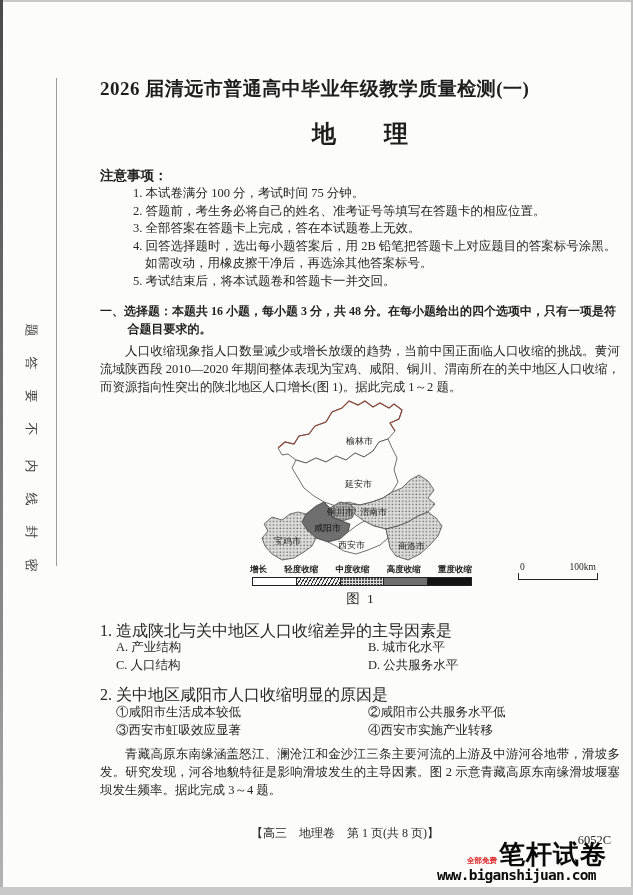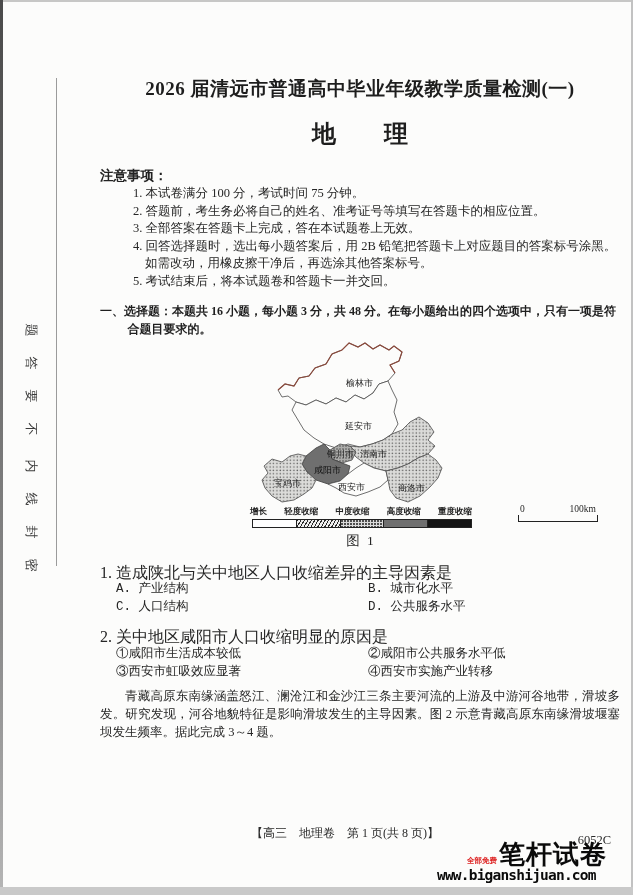--- a/index.html
+++ b/index.html
@@ -10,21 +10,21 @@
   .edge-right{position:absolute;right:0;top:0;width:2px;height:100%;background:#c2c2c2;}
   .edge-bottom{position:absolute;left:0;bottom:0;width:100%;height:8px;background:#c9c9c9;}
 
   
   .seal{position:absolute;left:15px;top:320px;width:30px;text-align:center;font-size:13px;color:#3a3a3a;}
   .seal-char{height:20px;margin-bottom:13px;transform:rotate(90deg);}
   .seal-gap{margin-top:17px;}
   .seal-rule{position:absolute;left:56px;top:78px;width:1px;height:488px;background:#9b9b9b;}
 
   .content{position:absolute;left:100px;top:76px;width:520px;}
-  .title{font-size:19px;font-weight:bold;text-align:center;letter-spacing:.5px;color:#1d1d1d;}
+  .title{font-size:19px;font-weight:bold;text-align:left;letter-spacing:.5px;color:#1d1d1d;}
   .subject{font-size:24px;font-weight:bold;text-align:center;margin-top:16px;color:#1d1d1d;}
   .notice-head{font-family:Liberation Mono, monospace;font-weight:bold;font-size:13.5px;margin-top:17px;color:#222;}
   .notice-line{font-size:12.5px;line-height:17.6px;padding-left:33px;}
   .notice-cont{padding-left:45px;}
   .section-head{font-family:Liberation Serif, serif;font-weight:bold;font-size:12px;line-height:18px;margin-top:11px;padding-left:2.3em;text-indent:-2.3em;color:#1f1f1f;}
   .passage{font-size:12.5px;line-height:18px;text-indent:2em;text-align:justify;margin-top:4px;}
 
   
   .figure{position:relative;height:212px;margin-top:2px;}
   .map-svg{position:absolute;left:152px;top:0;}
@@ -36,21 +36,21 @@
   .seg-hatch{background:repeating-linear-gradient(120deg,#2c2c2c 0 1px,#efefef 1px 3px);}
   .seg-dots{background:#dadada;background-image:radial-gradient(circle at 1px 1px,#4e4e4e .8px,rgba(0,0,0,0) 1px);background-size:3px 3px;}
   .seg-gray{background:#6f6f6f;}
   .seg-black{background:#141414;}
   .scalebar{position:absolute;left:418px;top:164px;width:80px;font-size:9.5px;}
   .scale-nums{display:flex;justify-content:space-between;padding:0 2px;}
   .scale-line{height:6px;border-left:1.5px solid #222;border-right:1.5px solid #222;border-bottom:1.5px solid #222;margin-top:1px;}
   .fig-caption{position:absolute;left:152px;top:192px;width:218px;text-align:center;font-size:13.5px;letter-spacing:2px;}
 
   .q-stem{font-size:16px;line-height:17.6px;margin-top:12px;padding-left:16px;text-indent:-16px;}
-  .opt-grid{display:grid;grid-template-columns:1fr 1fr;padding-left:16px;font-size:12.5px;line-height:17.6px;font-family:Liberation Mono, monospace;}
+  .opt-grid{display:grid;grid-template-columns:1fr 1fr;padding-left:16px;font-size:12.5px;line-height:17.6px;}
   .ans-row{display:grid;grid-template-columns:26% 31% 28% 15%;padding-left:16px;font-size:12.5px;line-height:17.6px;}
 
   .footer{position:absolute;left:100px;top:825px;width:490px;text-align:center;font-size:12px;color:#2a2a2a;}
   .footer-code{position:absolute;right:22px;top:825px;font-size:12.5px;color:#2a2a2a;margin-top:8px;}
 
   .watermark{position:absolute;right:6px;bottom:12px;width:190px;}
   .wm-row{display:flex;align-items:flex-end;justify-content:center;padding-left:10px;}
   .wm-tag{color:#d22;font-size:7.5px;font-weight:bold;line-height:9px;width:32px;flex:none;padding-bottom:2px;}
   .wm-brand{font-family:"Liberation Sans","DejaVu Sans",sans-serif;font-weight:bold;font-size:26px;line-height:26px;color:#0a0a0a;letter-spacing:1px;}
   .wm-url{font-family:"DejaVu Sans Mono","Liberation Mono",monospace;font-weight:bold;font-size:14.5px;line-height:16px;color:#0a0a0a;letter-spacing:-.8px;}
@@ -85,20 +85,21 @@
 
     <div class="notice-head">注意事项：</div>
     <div class="notice-line">1. 本试卷满分 100 分，考试时间 75 分钟。</div>
     <div class="notice-line">2. 答题前，考生务必将自己的姓名、准考证号等填写在答题卡的相应位置。</div>
     <div class="notice-line">3. 全部答案在答题卡上完成，答在本试题卷上无效。</div>
     <div class="notice-line">4. 回答选择题时，选出每小题答案后，用 2B 铅笔把答题卡上对应题目的答案标号涂黑。</div>
     <div class="notice-line notice-cont">如需改动，用橡皮擦干净后，再选涂其他答案标号。</div>
     <div class="notice-line">5. 考试结束后，将本试题卷和答题卡一并交回。</div>
 
     <div class="section-head">一、选择题：本题共 16 小题，每小题 3 分，共 48 分。在每小题给出的四个选项中，只有一项是符合题目要求的。</div>
+    <div class="passage">人口收缩现象指人口数量减少或增长放缓的趋势，当前中国正面临人口收缩的挑战。黄河流域陕西段 2010—2020 年期间整体表现为宝鸡、咸阳、铜川、渭南所在的关中地区人口收缩，而资源指向性突出的陕北地区人口增长(图 1)。据此完成 1～2 题。</div>
 
     <div class="figure">
       <svg class="map-svg" width="218" height="170" viewBox="0 0 218 170">
         <defs>
           <pattern id="pdots" width="3.4" height="3.4" patternUnits="userSpaceOnUse">
             <rect width="3.4" height="3.4" fill="#dbdbd9"></rect>
             <circle cx="1.1" cy="1.1" r="0.75" fill="#5f5f5f"></circle>
           </pattern>
           <pattern id="pdotsDark" width="3" height="3" patternUnits="userSpaceOnUse">
             <rect width="3" height="3" fill="#adadab"></rect>

